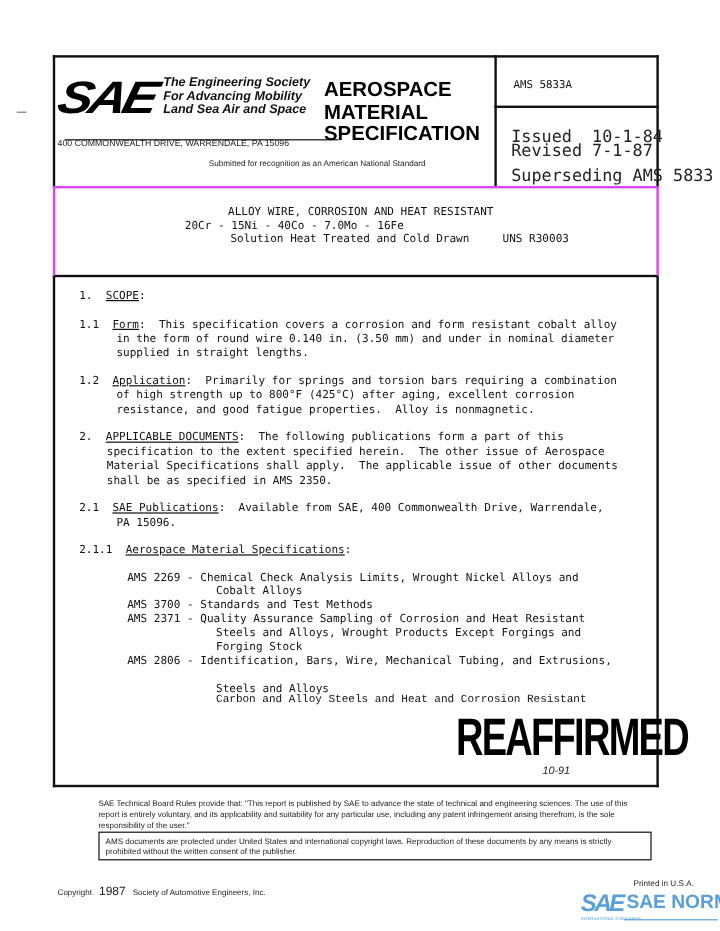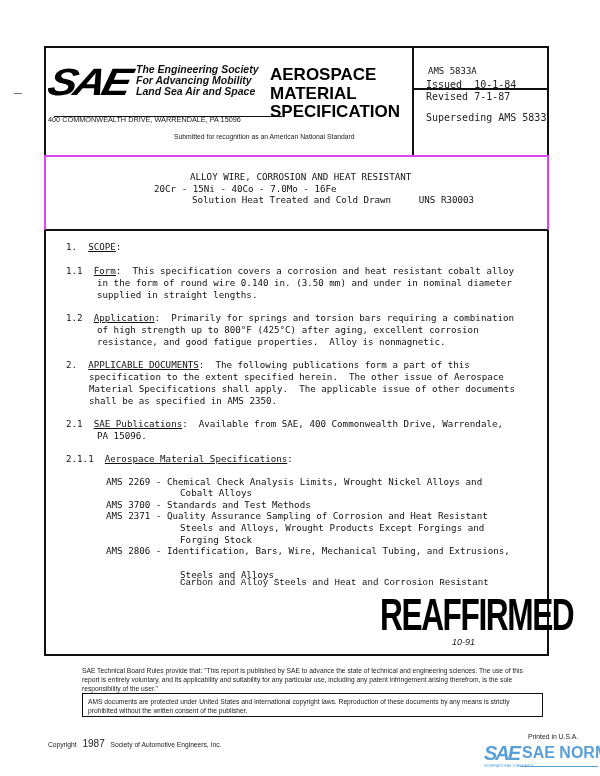--- a/index.html
+++ b/index.html
@@ -38,21 +38,21 @@
   }
 
   .right-col {
     position: absolute; left: 412px; top: 46px; width: 135px; height: 110px;
     border-left: 2px solid #111;
   }
   .spec-number {
     position: absolute; left: 14px; top: 20px; font-size: 9px;
   }
   .right-divider { position: absolute; left: 412px; top: 88px; width: 137px; border-top: 2px solid #111; }
-  .issue-block { position: absolute; left: 426px; top: 79px; font-size: 10px; line-height: 12px; color: #222; }
+  .issue-block { position: absolute; left: 426px; top: 108px; font-size: 14px; line-height: 12px; color: #222; }
   .issue-block .superseding { margin-top: 9px; }
 
   
   .title-band {
     position: absolute; left: 44px; top: 155px; width: 505px; height: 76px;
     border: 2px solid #d946ef; border-bottom: 2px solid #111;
   }
   .title-text {
     position: absolute; left: 0; top: 14px; width: 100%; font-size: 9.2px; line-height: 11.6px; color: #111;
   }
@@ -136,21 +136,21 @@
     <div class="title-line title-l2">20Cr - 15Ni - 40Co - 7.0Mo - 16Fe</div>
     <div class="title-line title-l3">Solution Heat Treated and Cold Drawn     UNS R30003</div>
   </div>
 </div>
 
 <div class="body-box"></div>
 <div class="body-text mono">
 
   <div class="para" style="left:66px; top:241px;"><span>1.</span>  <span class="u">SCOPE</span><span>:</span></div>
 
-  <div class="para" style="left:66px; top:265px;"><span>1.1</span>  <span class="u">Form</span><span>:  This specification covers a corrosion and heat resistant cobalt alloy</span></div>
+  <div class="para" style="left:66px; top:265px;"><span>1.1</span>  <span class="u">Form</span><span>:  This specification covers a corrosion and form resistant cobalt alloy</span></div>
   <div class="para" style="left:97px; top:277px;">in the form of round wire 0.140 in. (3.50 mm) and under in nominal diameter</div>
   <div class="para" style="left:97px; top:289px;">supplied in straight lengths.</div>
 
   <div class="para" style="left:66px; top:312px;"><span>1.2</span>  <span class="u">Application</span><span>:  Primarily for springs and torsion bars requiring a combination</span></div>
   <div class="para" style="left:97px; top:324px;">of high strength up to 800°F (425°C) after aging, excellent corrosion</div>
   <div class="para" style="left:97px; top:336px;">resistance, and good fatigue properties.  Alloy is nonmagnetic.</div>
 
   <div class="para" style="left:66px; top:359px;"><span>2.</span>  <span class="u">APPLICABLE DOCUMENTS</span><span>:  The following publications form a part of this</span></div>
   <div class="para" style="left:89px; top:371px;">specification to the extent specified herein.  The other issue of Aerospace</div>
   <div class="para" style="left:89px; top:383px;">Material Specifications shall apply.  The applicable issue of other documents</div>

